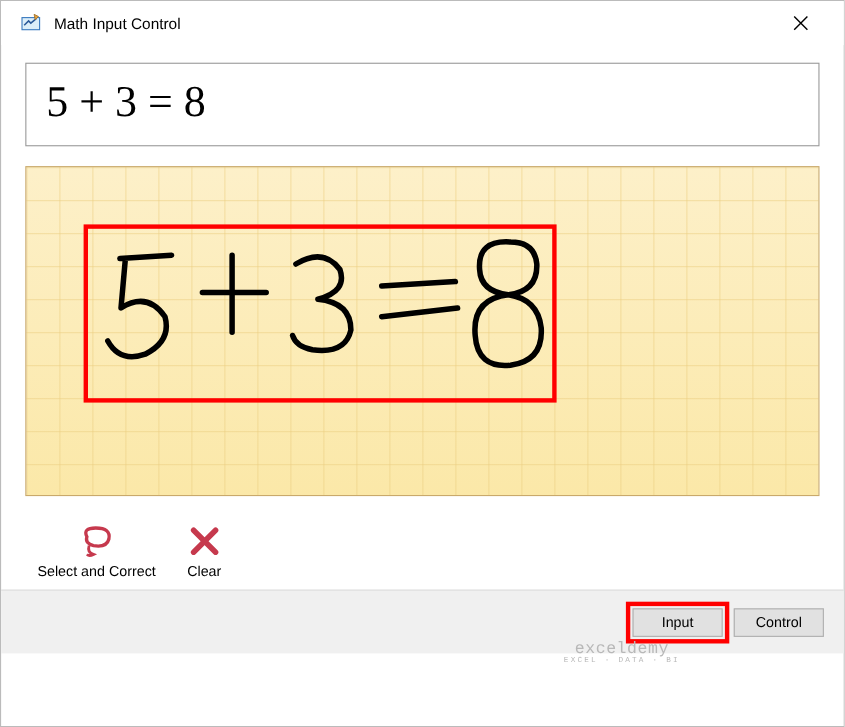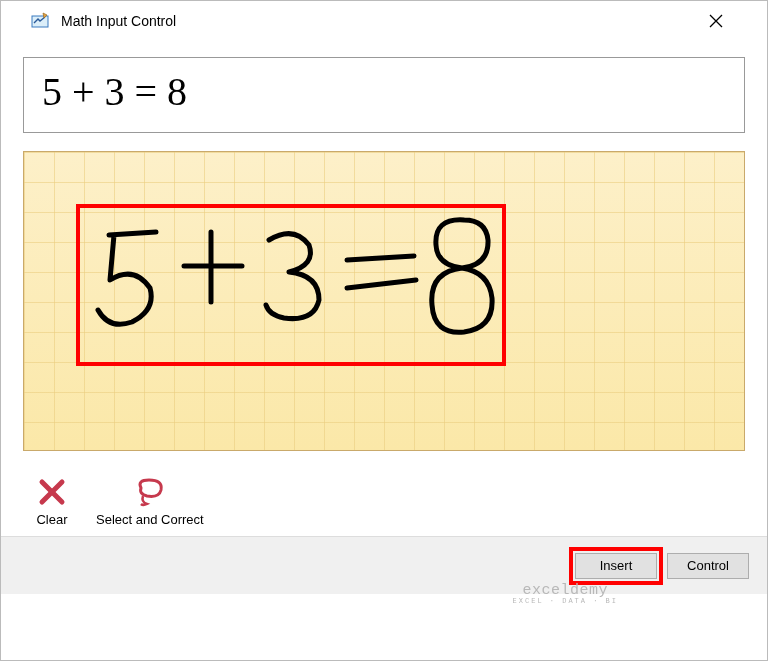--- a/index.html
+++ b/index.html
@@ -16,21 +16,21 @@
   height: 661px;
   border: 1px solid #bbb;
   background: #fff;
   display: flex;
   flex-direction: column;
 }
 .titlebar {
   height: 40px;
   display: flex;
   align-items: center;
-  padding: 0 28px;
+  padding: 0 16px;
   background: #fff;
 }
 .titlebar .icon-wrap {
   width: 22px;
   height: 22px;
   margin-right: 10px;
   display: flex;
   align-items: center;
   justify-content: center;
 }
@@ -205,42 +205,42 @@
         <path d="M263 50 L330 46 M263 78 L332 70"></path>
 
         <path d="M380 10 Q350 8 352 35 Q353 55 378 58 Q405 55 404 30 Q402 10 380 10 M378 58 Q345 62 348 95 Q350 125 380 122 Q410 118 408 88 Q405 62 378 58"></path>
       </g>
     </svg>
   </div>
 
   <div class="toolbar">
     <div class="tool-btn">
       <span class="tool-icon">
+        <svg width="34" height="32" viewBox="0 0 34 32">
+          <path d="M8 12 Q4 4 16 4 Q30 4 28 14 Q26 22 14 20 Q6 18 8 12 Z" fill="none" stroke="#c6394d" stroke-width="3"></path>
+          <path d="M10 20 Q8 26 14 28 Q10 30 8 28" fill="none" stroke="#c6394d" stroke-width="2.5"></path>
+        </svg>
+      </span>
+      <span class="tool-label">Select and Correct</span>
+    </div>
+    <div class="tool-btn">
+      <span class="tool-icon">
         <svg width="30" height="30" viewBox="0 0 30 30">
           <path d="M5 5 Q10 10 15 15 Q20 20 25 25" stroke="#c6394d" stroke-width="5" fill="none" stroke-linecap="round"></path>
           <path d="M25 5 Q20 10 15 15 Q10 20 5 25" stroke="#c6394d" stroke-width="5" fill="none" stroke-linecap="round"></path>
         </svg>
       </span>
       <span class="tool-label">Clear</span>
     </div>
-    <div class="tool-btn">
-      <span class="tool-icon">
-        <svg width="34" height="32" viewBox="0 0 34 32">
-          <path d="M8 12 Q4 4 16 4 Q30 4 28 14 Q26 22 14 20 Q6 18 8 12 Z" fill="none" stroke="#c6394d" stroke-width="3"></path>
-          <path d="M10 20 Q8 26 14 28 Q10 30 8 28" fill="none" stroke="#c6394d" stroke-width="2.5"></path>
-        </svg>
-      </span>
-      <span class="tool-label">Select and Correct</span>
-    </div>
   </div>
 
   <div class="dialog-buttons">
     <div style="position:relative;">
       <div class="dlg-btn">
-        <span>Insert</span>
+        <span>Input</span>
       </div>
       <div class="insert-highlight" style="left:-6px;top:-6px;right:-6px;bottom:-6px;"></div>
     </div>
     <div class="dlg-btn">
       <span>Control</span>
     </div>
   </div>
 
 </div>
 

